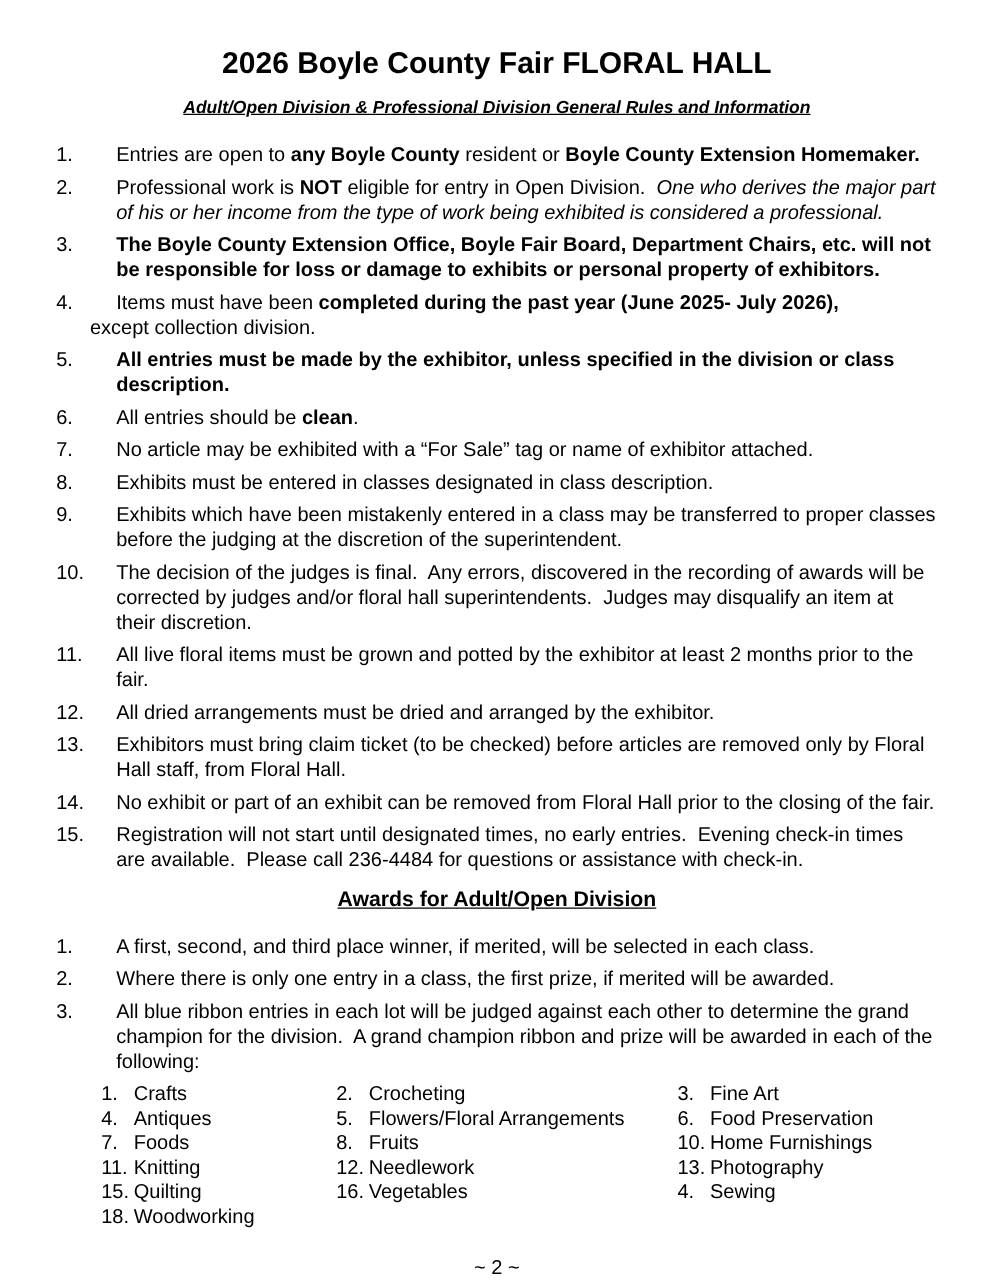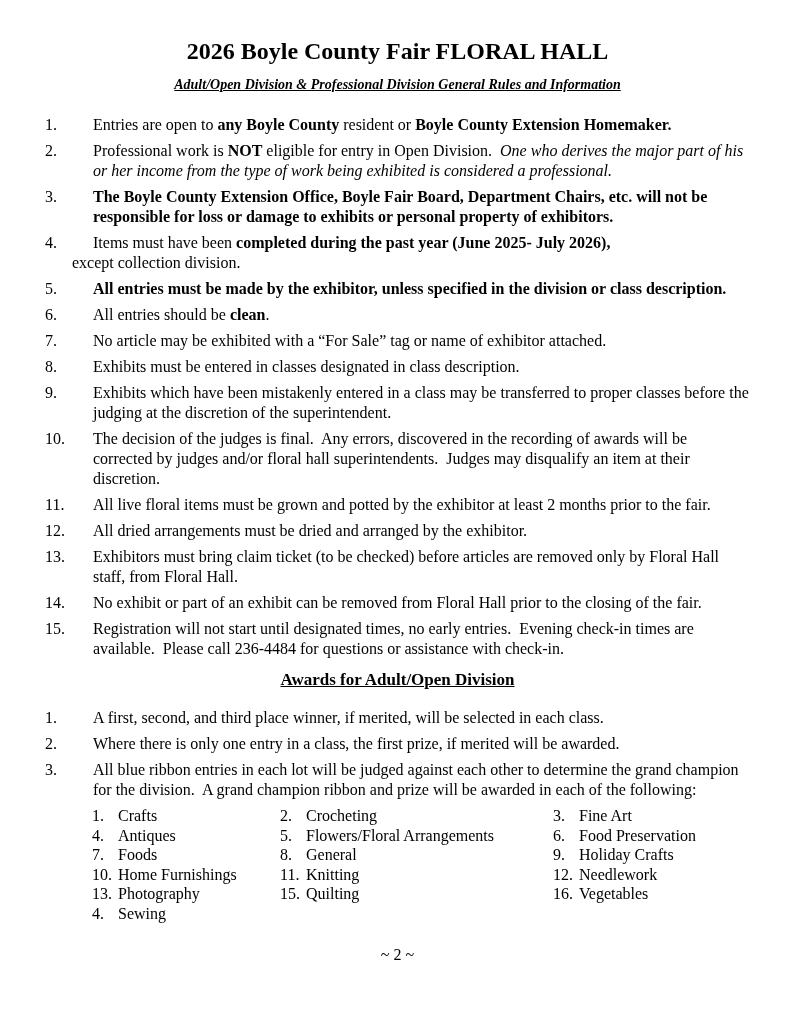--- a/index.html
+++ b/index.html
@@ -7,21 +7,21 @@
     padding: 0;
     background: #ffffff;
   }
   .page {
     position: relative;
     width: 791px;
     height: 1024px;
     box-sizing: border-box;
     background: #ffffff;
     color: #000000;
-    font-family: Liberation Serif, serif;
+    font-family: Liberation Sans, sans-serif;
     font-size: 16px;
     padding: 36px 41px 0 45px;
     overflow: hidden;
   }
   .doc-title {
     font-size: 24px;
     line-height: 30px;
     font-weight: bold;
     text-align: center;
     margin: 0;
@@ -58,21 +58,21 @@
     font-size: 17px;
     line-height: 21px;
     font-weight: bold;
     text-decoration: underline;
     text-align: center;
     margin: 10px 0 9px 0;
   }
   .category-grid {
     display: grid;
     grid-template-columns: 188px 273px auto;
-    margin-left: 47px;
+    margin-left: 36px;
     margin-top: 6px;
     line-height: 19.5px;
   }
   .category-item .cat-num {
     display: inline-block;
     min-width: 26px;
   }
   .page-footer {
     text-align: center;
     margin-top: 22px;
@@ -168,25 +168,25 @@
     </div>
 
   <div class="category-grid" id="category-grid">
       <div class="category-item"><span class="cat-num">1.</span><span>Crafts</span></div>
       <div class="category-item"><span class="cat-num">2.</span><span>Crocheting</span></div>
       <div class="category-item"><span class="cat-num">3.</span><span>Fine Art</span></div>
       <div class="category-item"><span class="cat-num">4.</span><span>Antiques</span></div>
       <div class="category-item"><span class="cat-num">5.</span><span>Flowers/Floral Arrangements</span></div>
       <div class="category-item"><span class="cat-num">6.</span><span>Food Preservation</span></div>
       <div class="category-item"><span class="cat-num">7.</span><span>Foods</span></div>
-      <div class="category-item"><span class="cat-num">8.</span><span>General</span></div>
-      <div class="category-item"><span class="cat-num">9.</span><span>Holiday Crafts</span></div>
+      <div class="category-item"><span class="cat-num">8.</span><span>Fruits</span></div>
       <div class="category-item"><span class="cat-num">10.</span><span>Home Furnishings</span></div>
       <div class="category-item"><span class="cat-num">11.</span><span>Knitting</span></div>
       <div class="category-item"><span class="cat-num">12.</span><span>Needlework</span></div>
       <div class="category-item"><span class="cat-num">13.</span><span>Photography</span></div>
       <div class="category-item"><span class="cat-num">15.</span><span>Quilting</span></div>
       <div class="category-item"><span class="cat-num">16.</span><span>Vegetables</span></div>
       <div class="category-item"><span class="cat-num">4.</span><span>Sewing</span></div>
+      <div class="category-item"><span class="cat-num">18.</span><span>Woodworking</span></div>
     </div>
 
   <div class="page-footer">~ 2 ~</div>
 </div>
 
 </body></html>

